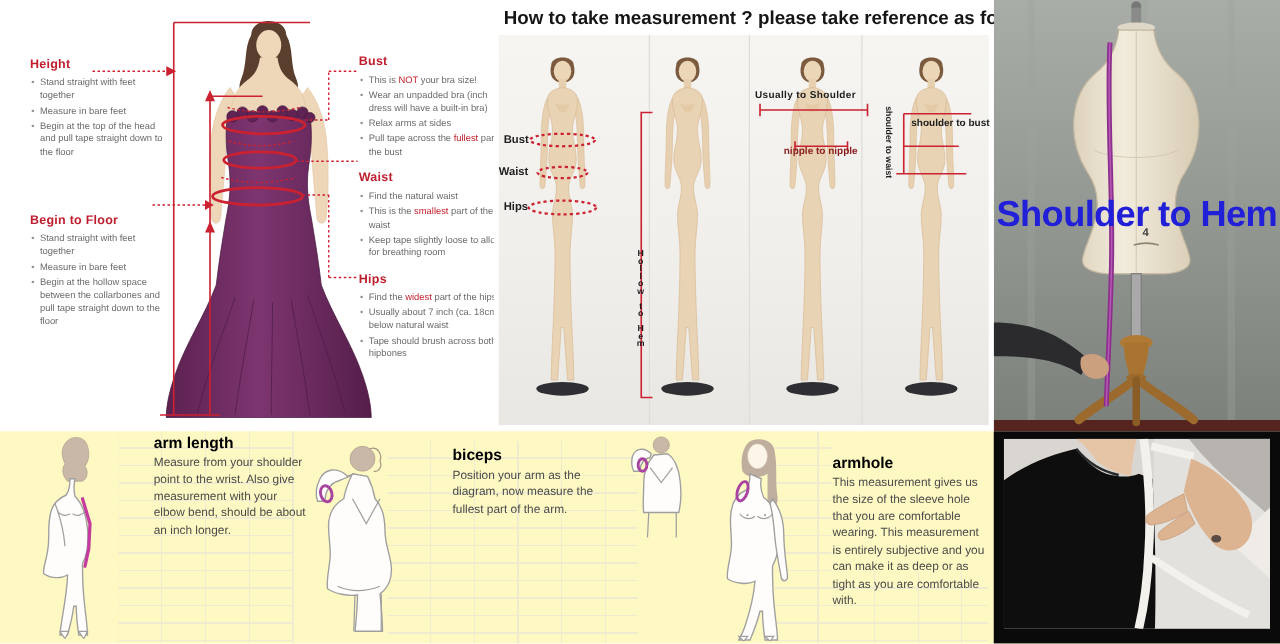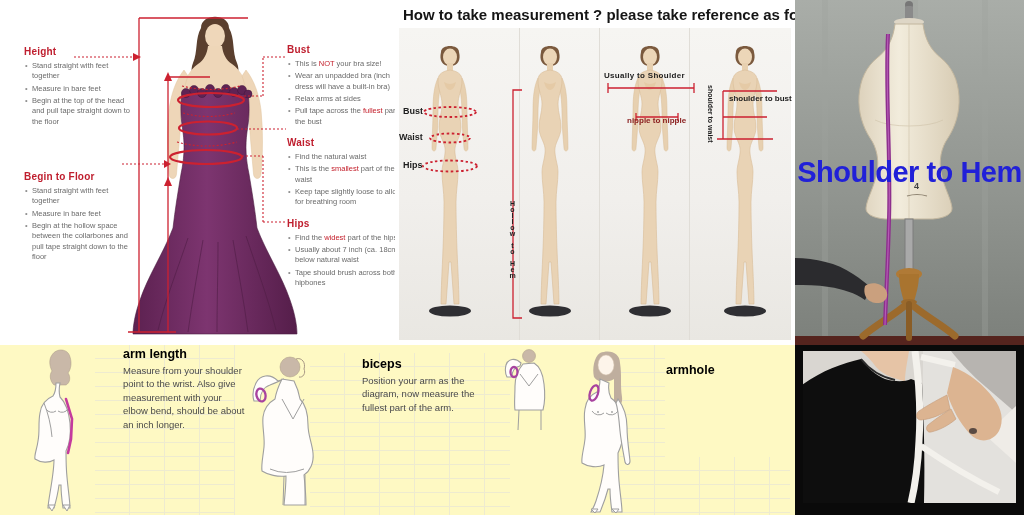--- a/index.html
+++ b/index.html
@@ -333,20 +333,21 @@
       <path class="sketch" d="M70 50 C76 58 79 68 79 78 C79 90 81 102 82 112 C82 116 78 117 77 113 C75 102 73 92 72 82 C71 70 70 60 68 54 Z"></path>
       <path class="sketch-line" d="M44 62 A8 8 0 0 0 56 64 M58 64 A8 8 0 0 0 70 62"></path>
       <circle cx="50" cy="63" r="0.9" fill="#9f9f9f"></circle>
         <circle cx="64" cy="63" r="0.9" fill="#9f9f9f"></circle>
       <ellipse cx="46" cy="44" rx="4" ry="8" class="purple-mark" transform="rotate(18 46 44)"></ellipse>
       <path d="M43 160 L50 160 L47 164 Z M64 160 L71 160 L68 164 Z" fill="#fffdfb" stroke="#9f9f9f" stroke-width="1"></path>
     </svg>
 
     <div class="abs" style="left:666px;top:18px;width:126px">
       <div class="bsec-t">armhole</div>
+      <div class="bsec-b">This measurement gives us the size of the sleeve hole that you are comfortable wearing. This measurement is entirely subjective and you can make it as deep or as tight as you are comfortable with.</div>
     </div>
 
     <div class="abs" id="bottom-photo" style="left:795px;top:0;width:229px;height:170px">
       <svg class="abs" style="left:8px;top:6px" width="213" height="152" viewBox="0 0 213 152">
         <rect width="213" height="152" fill="#d9d6d1"></rect>
         <rect x="120" width="93" height="152" fill="#e3e1dd"></rect>
 
         <path d="M58 0 L106 0 C104 12 102 22 102 30 C92 28 80 24 73 16 C69 10 63 4 58 0 Z" fill="#e6c4a6"></path>
 
         <path d="M-1 34 C18 20 40 12 58 8 C64 16 72 24 82 28 C92 31 102 31 108 28 L119 32 C121 70 122 110 121 152 L-1 152 Z" fill="#0e0e0e"></path>

